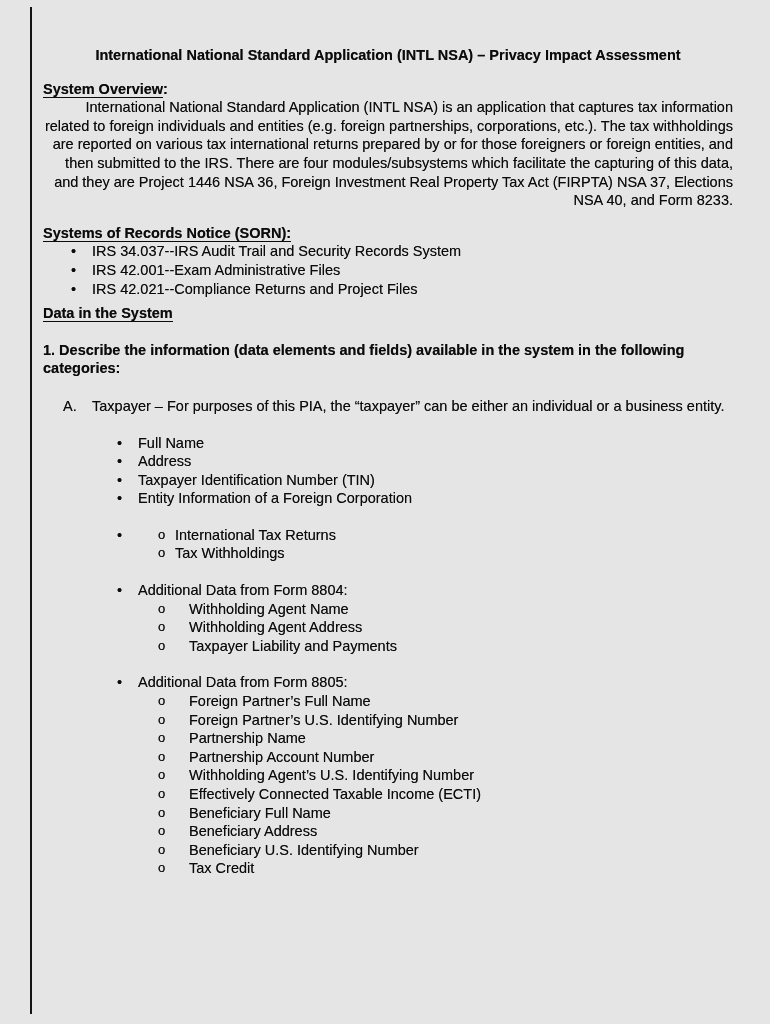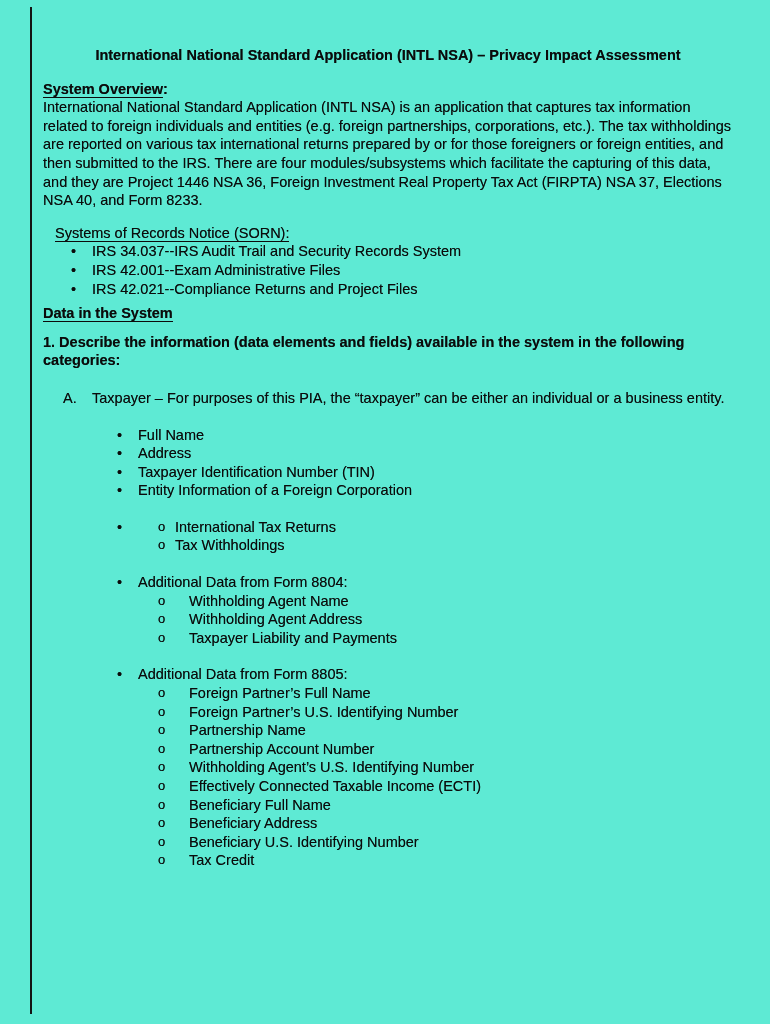--- a/index.html
+++ b/index.html
@@ -1,19 +1,19 @@
 <!DOCTYPE html>
 <html><head>
 <meta charset="utf-8">
 <style>
   html,body{margin:0;padding:0;background:#ffffff;}
   .page{
     position:relative;
     width:770px;height:1024px;
-    background:#5eead4;
+    background:#e5e5e5;
     overflow:hidden;
     font-family:"Liberation Sans","DejaVu Sans",sans-serif;
     font-size:14.5px;
     line-height:18.6px;
     color:#0b0b0b;
     text-shadow:0 0 0.5px rgba(0,0,0,0.55);
   }
   .scan-line{
     position:absolute;
     left:30px;top:7px;
@@ -31,27 +31,27 @@
     padding-bottom:0px;
     line-height:16px;
   }
   .title{
     text-align:center;
     font-weight:700;
     margin:0;
   }
   .approval{margin-top:17px;font-weight:700;}
   .overview-h{margin-top:15px;font-weight:700;}
-  .paragraph{margin:0;}
-  .sorn-h{margin-top:14px;font-weight:400;margin-left:12px;}
+  .paragraph{margin:0;text-align:right;}
+  .sorn-h{margin-top:14px;font-weight:700;}
   .sorn-list{margin:0;}
   .sorn-item{position:relative;padding-left:49px;}
   .sorn-item .b1{position:absolute;left:28px;top:0;}
   .dis-h{margin-top:6px;font-weight:700;}
-  .q1{margin-top:10px;font-weight:700;}
+  .q1{margin-top:18px;font-weight:700;}
   .item-a{margin-top:19px;position:relative;padding-left:49px;}
   .item-a .a-label{position:absolute;left:20px;top:0;}
   .a-bullets{margin-top:18px;}
   .bullet-row{position:relative;padding-left:95px;}
   .bullet-row .b1{position:absolute;left:74px;top:0;}
   .group{margin-top:18px;}
   .group-label{position:relative;padding-left:95px;}
   .group-label .b1{position:absolute;left:74px;top:0;}
   .sub-row{position:relative;}
   .sub-row .b2{

